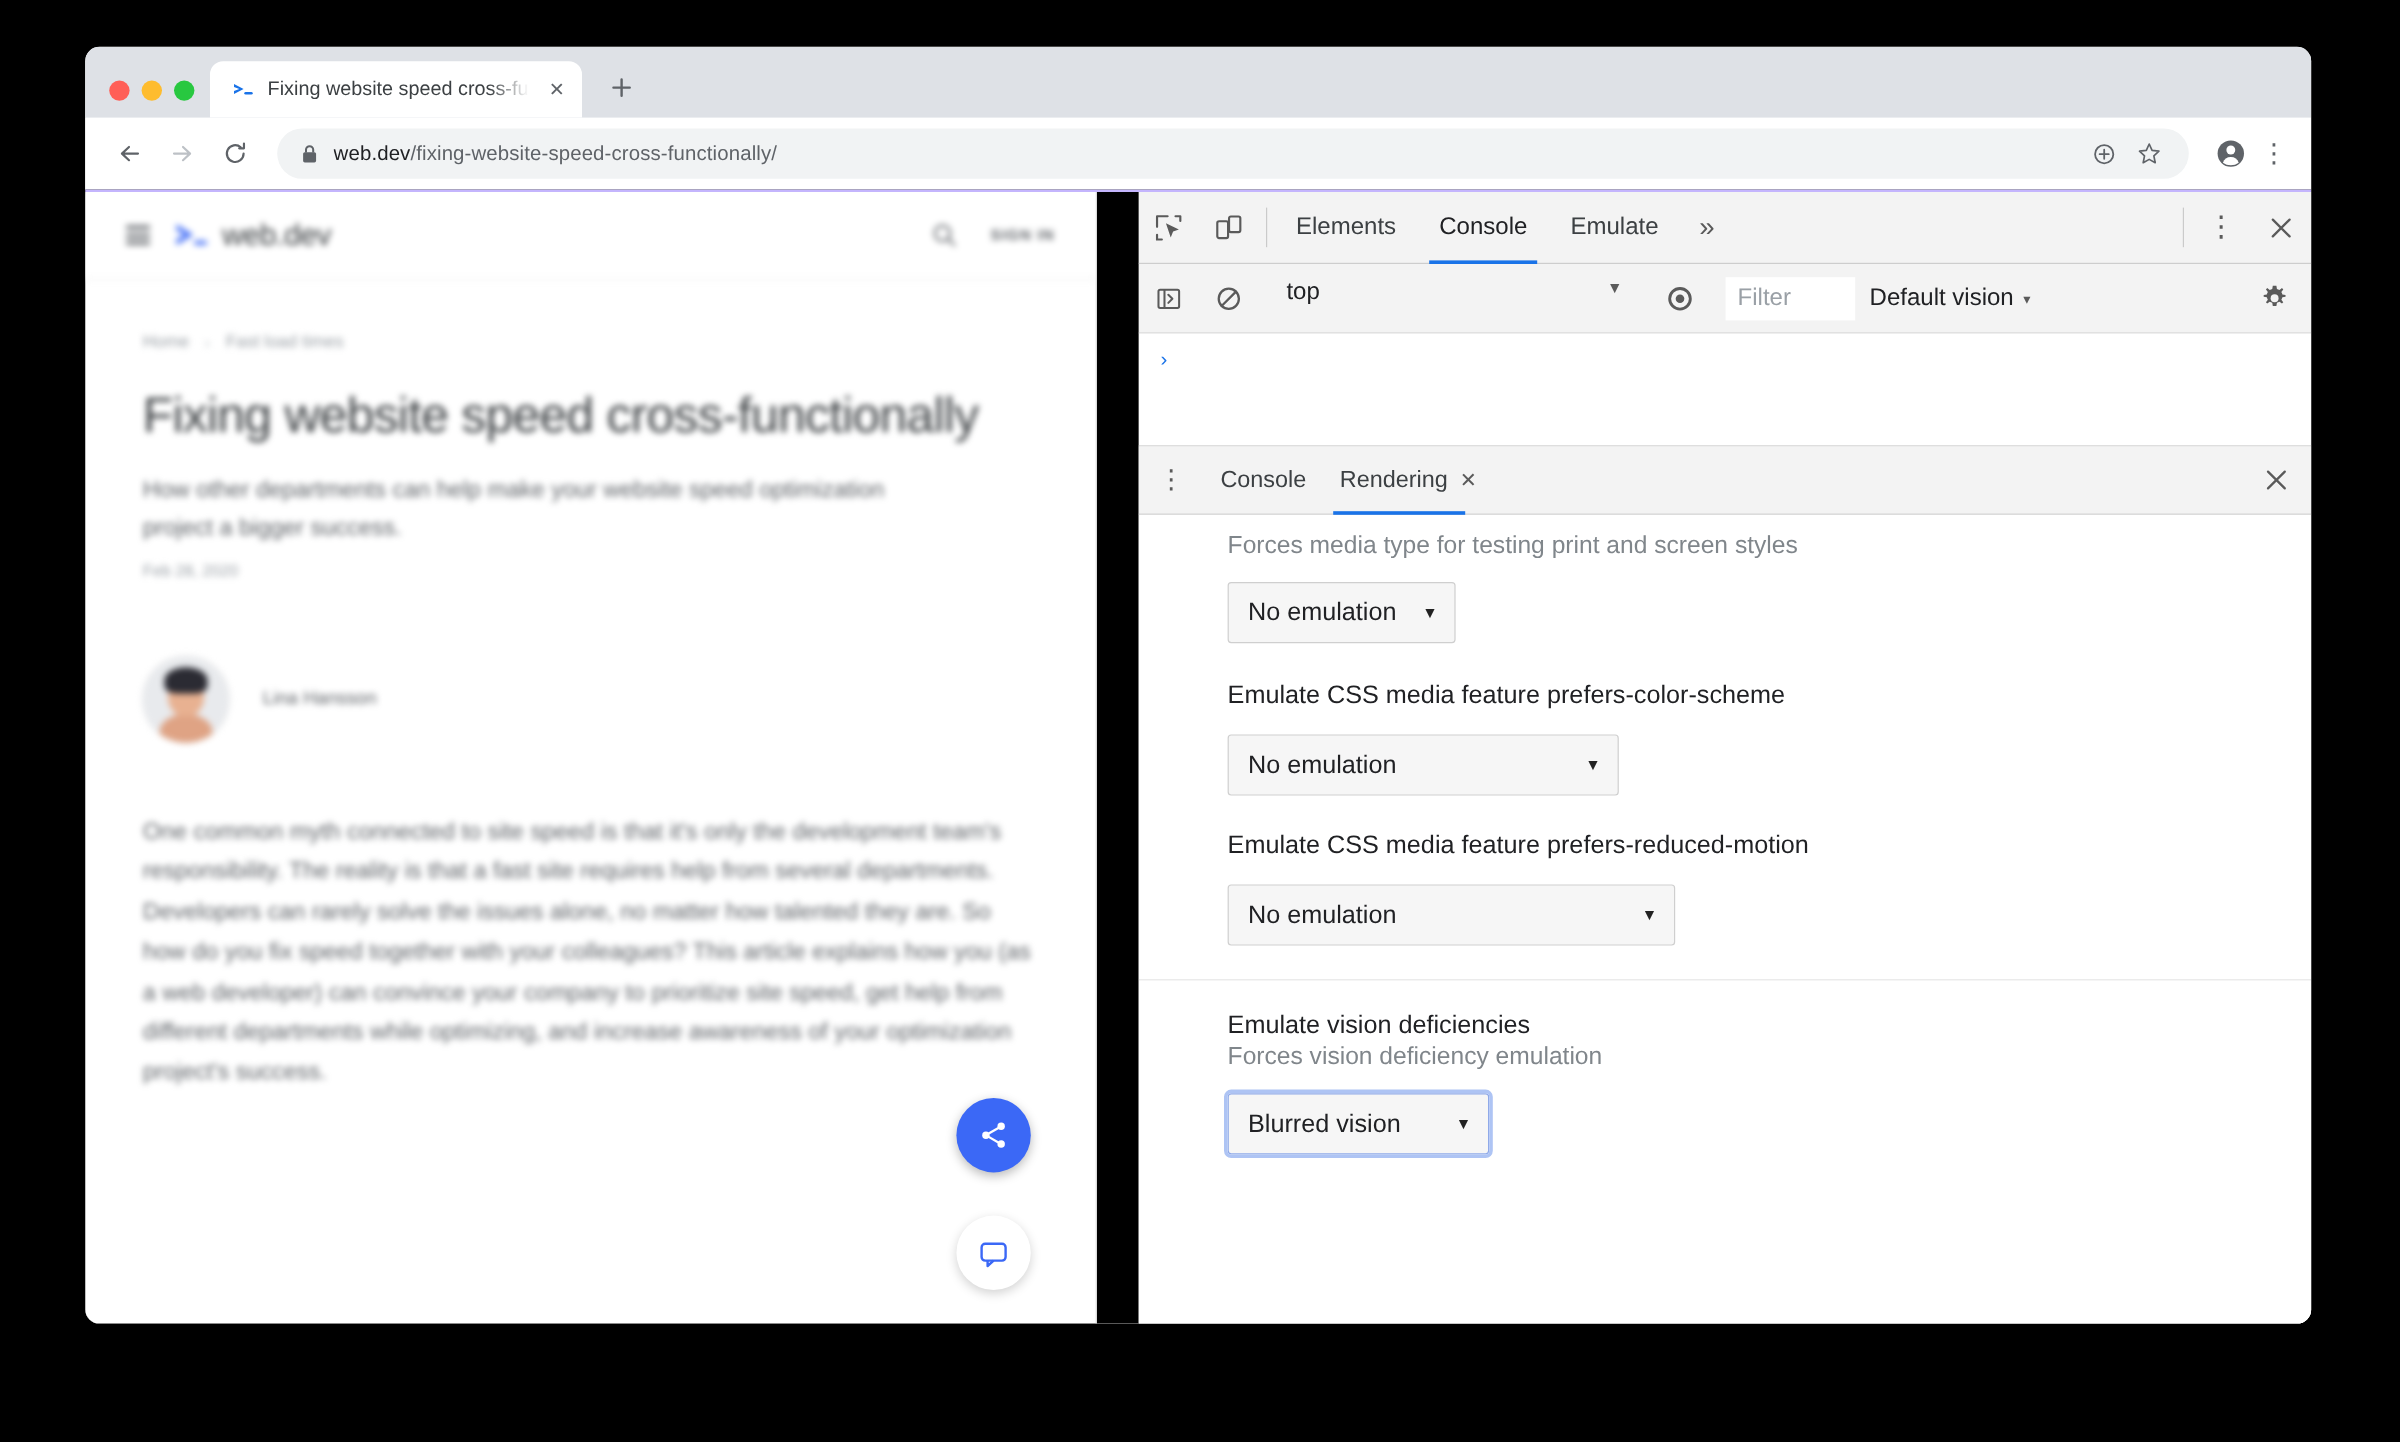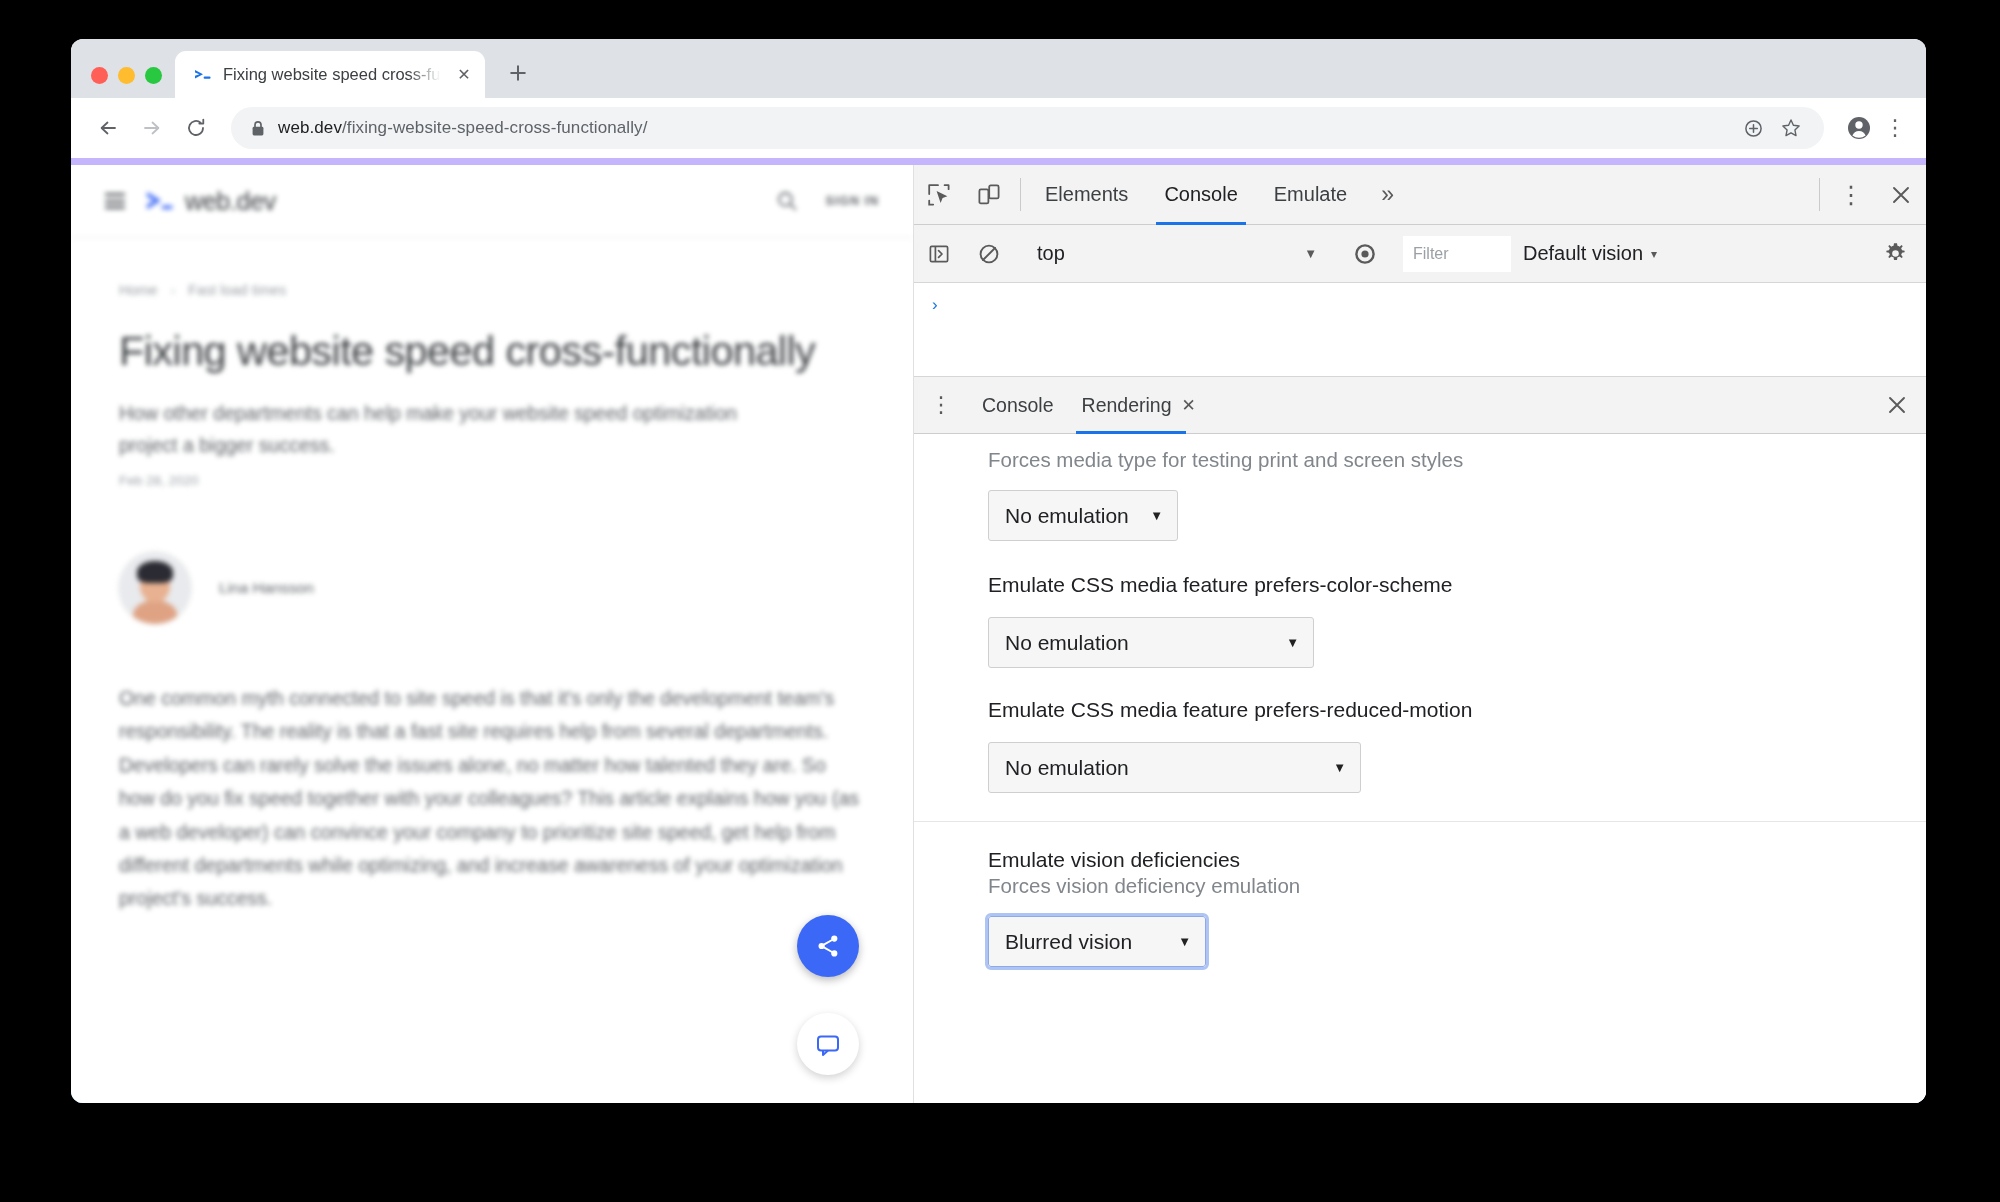--- a/index.html
+++ b/index.html
@@ -115,22 +115,23 @@
     display: flex; align-items: center; justify-content: center;
     color: #5f6368;
   }
   #toolbar-end { display: flex; align-items: center; gap: 2px; padding-left: 6px; }
 
   
   #content-split {
     position: relative;
     height: calc(1064px - 59px - 60px);
     display: flex;
-    background: #7dd3fc;
-    border-top: 7px solid #c4b5fd;
+    background: #000000;
+    border-top: 2px solid #c4b5fd;
+    gap: 35px;
   }
 
   
   #page-viewport {
     position: relative;
     width: 843px;
     flex: 0 0 843px;
     background: #ffffff;
     overflow: hidden;
     border-right: 1px solid #e0e0e0;
@@ -275,30 +276,30 @@
   #devtools-console-toolbar {
     height: 58px;
     flex: 0 0 58px;
     background: #f3f3f3;
     display: flex;
     align-items: center;
     border-bottom: 1px solid #d6d6d6;
     padding-right: 6px;
   }
   #context-selector {
-    display: flex; align-items: center;
+    display: flex; align-items: flex-start;
     flex: 0 0 300px;
     height: 34px;
     padding-left: 10px;
     font-size: 20px;
     color: #202124;
   }
   #context-caret { margin-left: auto; font-size: 13px; color: #5a5a5a; padding-right: 10px;}
   #filter-input {
-    font-size: 16px;
+    font-size: 20px;
     color: #9aa0a6;
     background: #ffffff;
     height: 36px;
     display: flex; align-items: center;
     padding: 0 10px;
     min-width: 108px;
   }
   #levels-dropdown {
     display: flex; align-items: center; gap: 8px;
     font-size: 20px; color: #202124;

